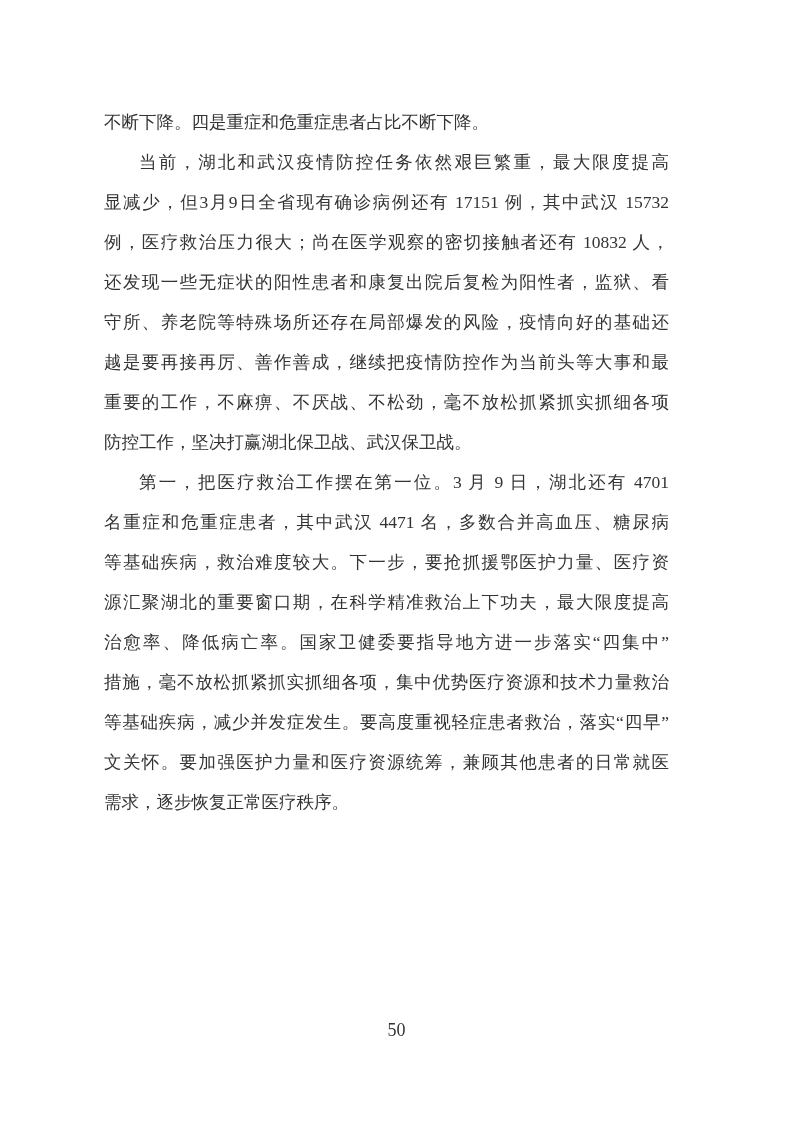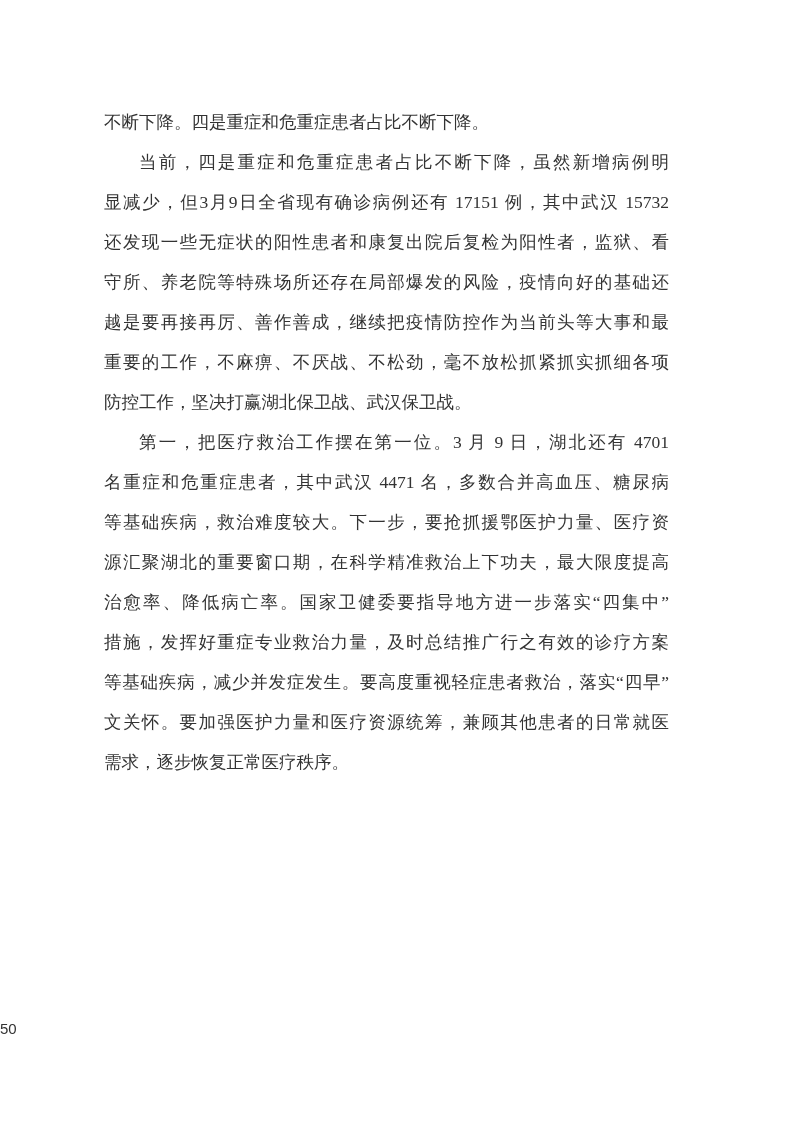--- a/index.html
+++ b/index.html
@@ -36,42 +36,44 @@
     text-align-last: left;
   }
   .line.indent {
     text-indent: 2em;
   }
   .page-number {
     position: absolute;
     left: 0;
     top: 1020px;
     width: 100%;
-    font-family: Liberation Sans, sans-serif;
-    font-size: 15px;
+    text-align: center;
+    font-family: Liberation Serif, serif;
+    font-size: 18px;
     color: var(--page-number, #333333);
   }
 </style>
 </head>
 <body>
 
 <div class="page">
   <div class="text-body">
       <div class="line para-end">不断下降。四是重症和危重症患者占比不断下降。</div>
-      <div class="line indent">当前，四是重症和危重症患者占比不断下降，虽然新增病例明</div>
+      <div class="line indent">当前，湖北和武汉疫情防控任务依然艰巨繁重，最大限度提高</div>
       <div class="line">显减少，但3月9日全省现有确诊病例还有 17151 例，其中武汉 15732</div>
+      <div class="line">例，医疗救治压力很大；尚在医学观察的密切接触者还有 10832 人，</div>
       <div class="line">还发现一些无症状的阳性患者和康复出院后复检为阳性者，监狱、看</div>
       <div class="line">守所、养老院等特殊场所还存在局部爆发的风险，疫情向好的基础还</div>
       <div class="line">越是要再接再厉、善作善成，继续把疫情防控作为当前头等大事和最</div>
       <div class="line">重要的工作，不麻痹、不厌战、不松劲，毫不放松抓紧抓实抓细各项</div>
       <div class="line para-end">防控工作，坚决打赢湖北保卫战、武汉保卫战。</div>
       <div class="line indent">第一，把医疗救治工作摆在第一位。3 月 9 日，湖北还有 4701</div>
       <div class="line">名重症和危重症患者，其中武汉 4471 名，多数合并高血压、糖尿病</div>
       <div class="line">等基础疾病，救治难度较大。下一步，要抢抓援鄂医护力量、医疗资</div>
       <div class="line">源汇聚湖北的重要窗口期，在科学精准救治上下功夫，最大限度提高</div>
       <div class="line">治愈率、降低病亡率。国家卫健委要指导地方进一步落实“四集中”</div>
-      <div class="line">措施，发挥好重症专业救治力量，及时总结推广行之有效的诊疗方案</div>
+      <div class="line">措施，毫不放松抓紧抓实抓细各项，集中优势医疗资源和技术力量救治</div>
       <div class="line">等基础疾病，减少并发症发生。要高度重视轻症患者救治，落实“四早”</div>
       <div class="line">文关怀。要加强医护力量和医疗资源统筹，兼顾其他患者的日常就医</div>
       <div class="line para-end">需求，逐步恢复正常医疗秩序。</div>
     </div>
   <div class="page-number">50</div>
 </div>
 
 </body></html>

